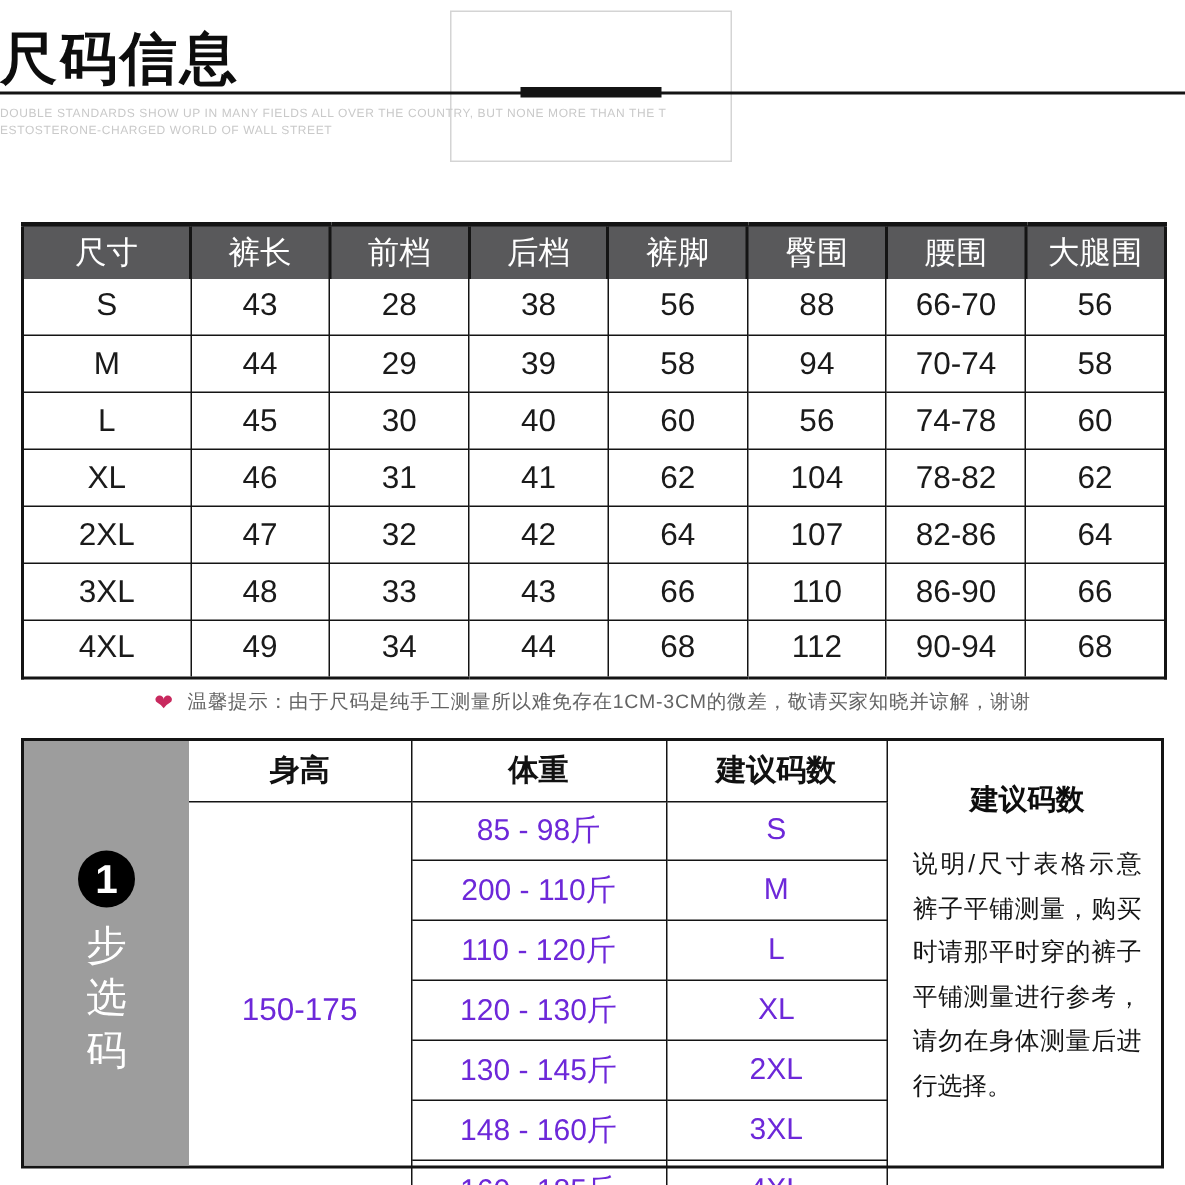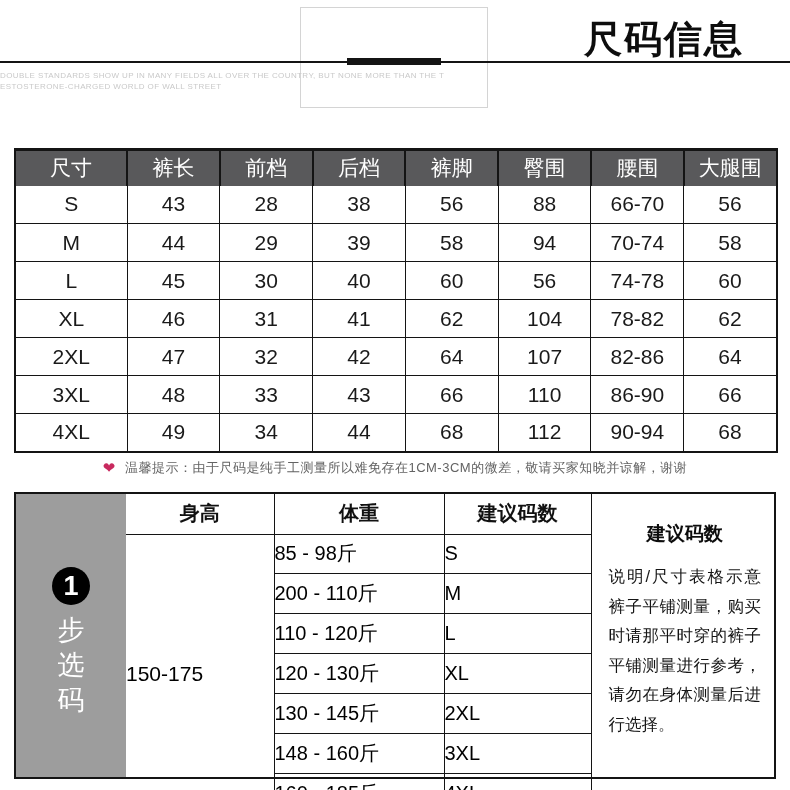--- a/index.html
+++ b/index.html
@@ -1,21 +1,21 @@
 <!DOCTYPE html>
 <html><head>
 <meta charset="utf-8">
 <style>
   * { margin:0; padding:0; box-sizing:border-box; }
   html,body { width:790px; height:790px; background:#fff; }
   body { position:relative; overflow:hidden; font-family:"Liberation Sans","DejaVu Sans",sans-serif; color:#111; }
 
   
   .header-box { position:absolute; left:300px; top:7px; width:188px; height:101px; border:1px solid #d4d4d4; background:transparent; }
-  .header-title { position:absolute; left:0; top:14px; width:744px; text-align:right; font-size:38px; font-weight:bold; letter-spacing:2px; color:#0d0d0d; }
+  .header-title { position:absolute; left:0; top:14px; width:744px; text-align:left; font-size:38px; font-weight:bold; letter-spacing:2px; color:#0d0d0d; }
   .header-line { position:absolute; left:0; top:61px; width:790px; height:2px; background:#141414; }
   .header-line-thick { position:absolute; left:347px; top:58px; width:94px; height:7px; background:#141414; }
   .header-sub { position:absolute; left:0; top:70px; width:790px; text-align:left; font-size:8px; line-height:11px; letter-spacing:0.4px; color:#c9c9c9; }
 
   
   table { border-collapse:collapse; table-layout:fixed; }
   .size-table { position:absolute; left:14px; top:148px; width:762px; }
   .size-table th { background:#59595b; color:#fff; font-weight:400; font-size:21px; height:36px; border:2px solid #141414; border-top:3px solid #141414; border-bottom:none; }
   .size-table td { font-size:21px; color:#1a1a1a; text-align:center; height:38px; border:1.5px solid #141414; background:#fff; }
   .size-table tbody tr:first-child td { border-top:none; }
@@ -31,21 +31,21 @@
 
   
   .bottom-section { position:absolute; left:14px; top:492px; width:762px; height:287px; border:2px solid #141414; display:flex; }
 
   .step-sidebar { width:110px; background:#9d9d9d; display:flex; flex-direction:column; align-items:center; justify-content:center; padding-top:14px; }
   .step-circle { width:38px; height:38px; border-radius:50%; background:#000; color:#fff; font-size:27px; font-weight:bold; display:flex; align-items:center; justify-content:center; margin-bottom:8px; }
   .step-char { color:#fff; font-size:27px; line-height:35px; }
 
   .rec-table { width:465px; height:320px; }
   .rec-table th { background:#fff; color:#111; font-weight:bold; font-size:20px; height:40px; border:1.5px solid #141414; border-top:none; text-align:center; }
-  .rec-table td { font-size:20px; color:#000000; text-align:left; height:34.5px; border:1.5px solid #141414; }
+  .rec-table td { font-size:20px; color:#6d28d9; text-align:center; height:34.5px; border:1.5px solid #141414; }
   .rec-table th:first-child, .rec-table td:first-child { border-left:none; }
   .rec-table tr:last-child td { border-bottom:none;margin-left:20px; }
   .rec-table td.height-cell { font-size:21px; }
   col.r-height { width:148px; }
   col.r-weight { width:170px; }
   col.r-size   { width:147px; }
 
   .note-area { flex:1; padding:26px 13px 0 17px; }
   .note-title { font-weight:bold; font-size:19px; line-height:27px; text-align:center; color:#0d0d0d; margin-bottom:15px; }
   .note-body { font-size:16.5px; line-height:29.5px; color:#151515; text-align:justify; }

